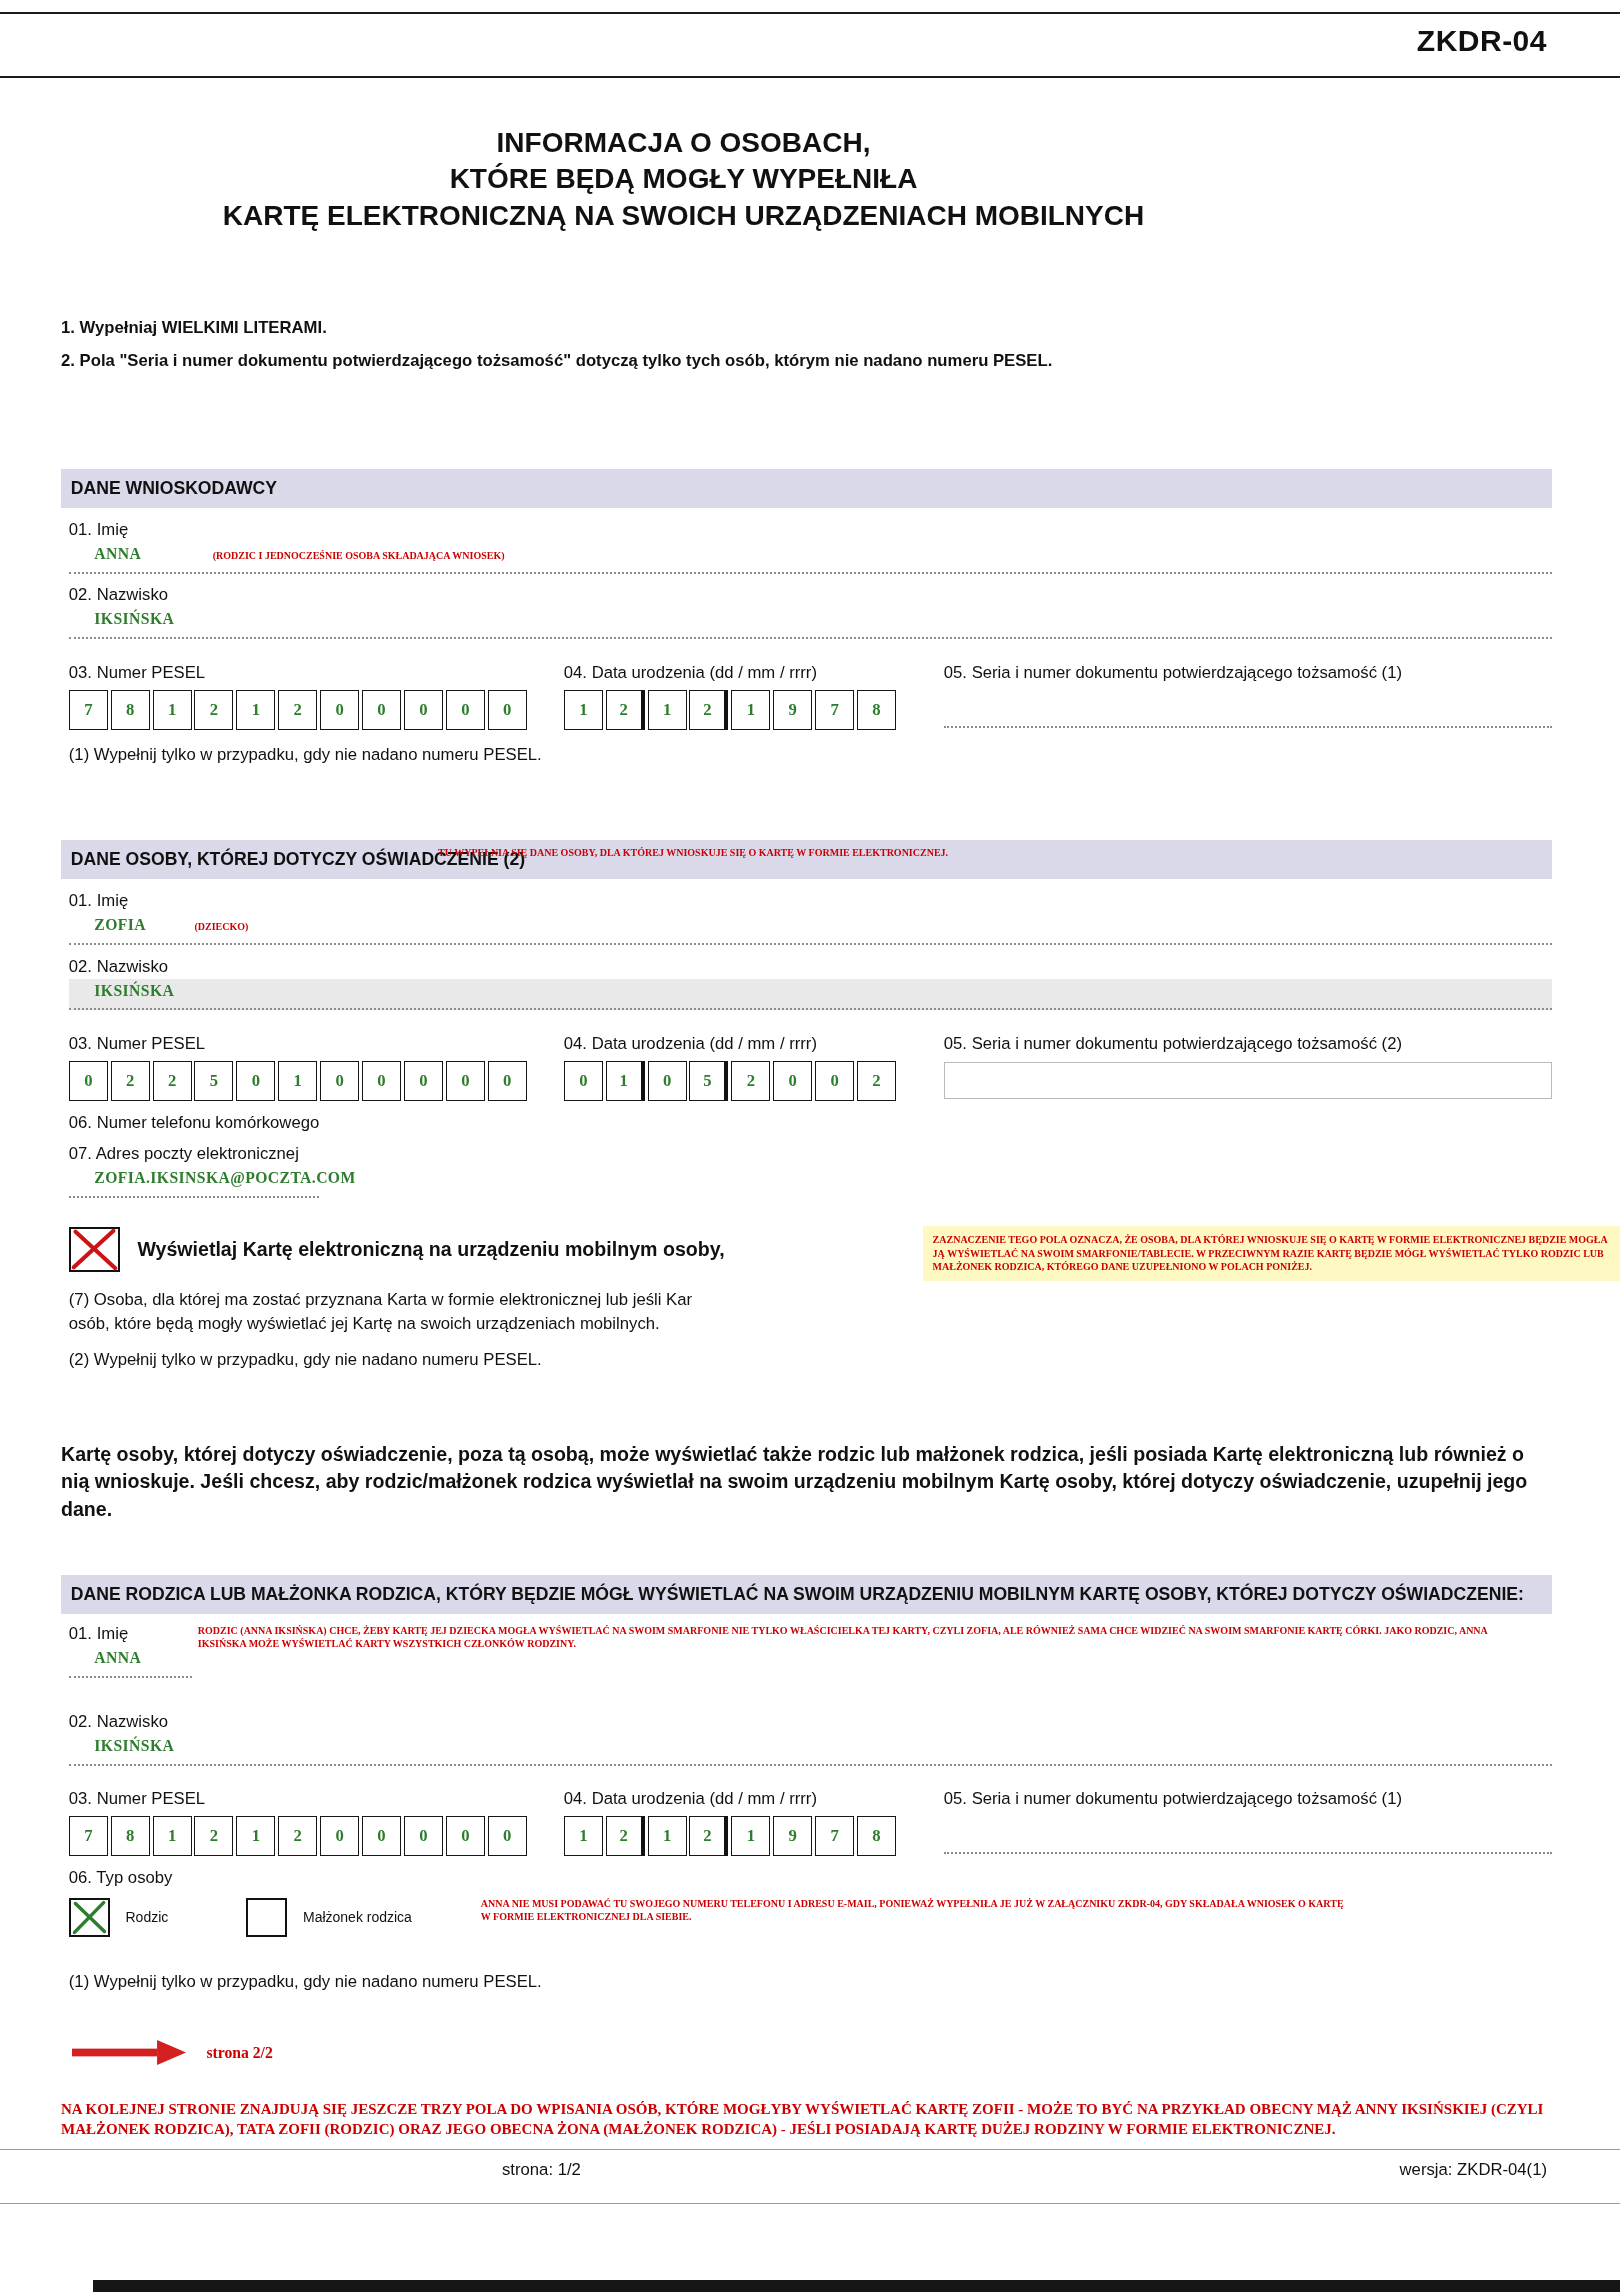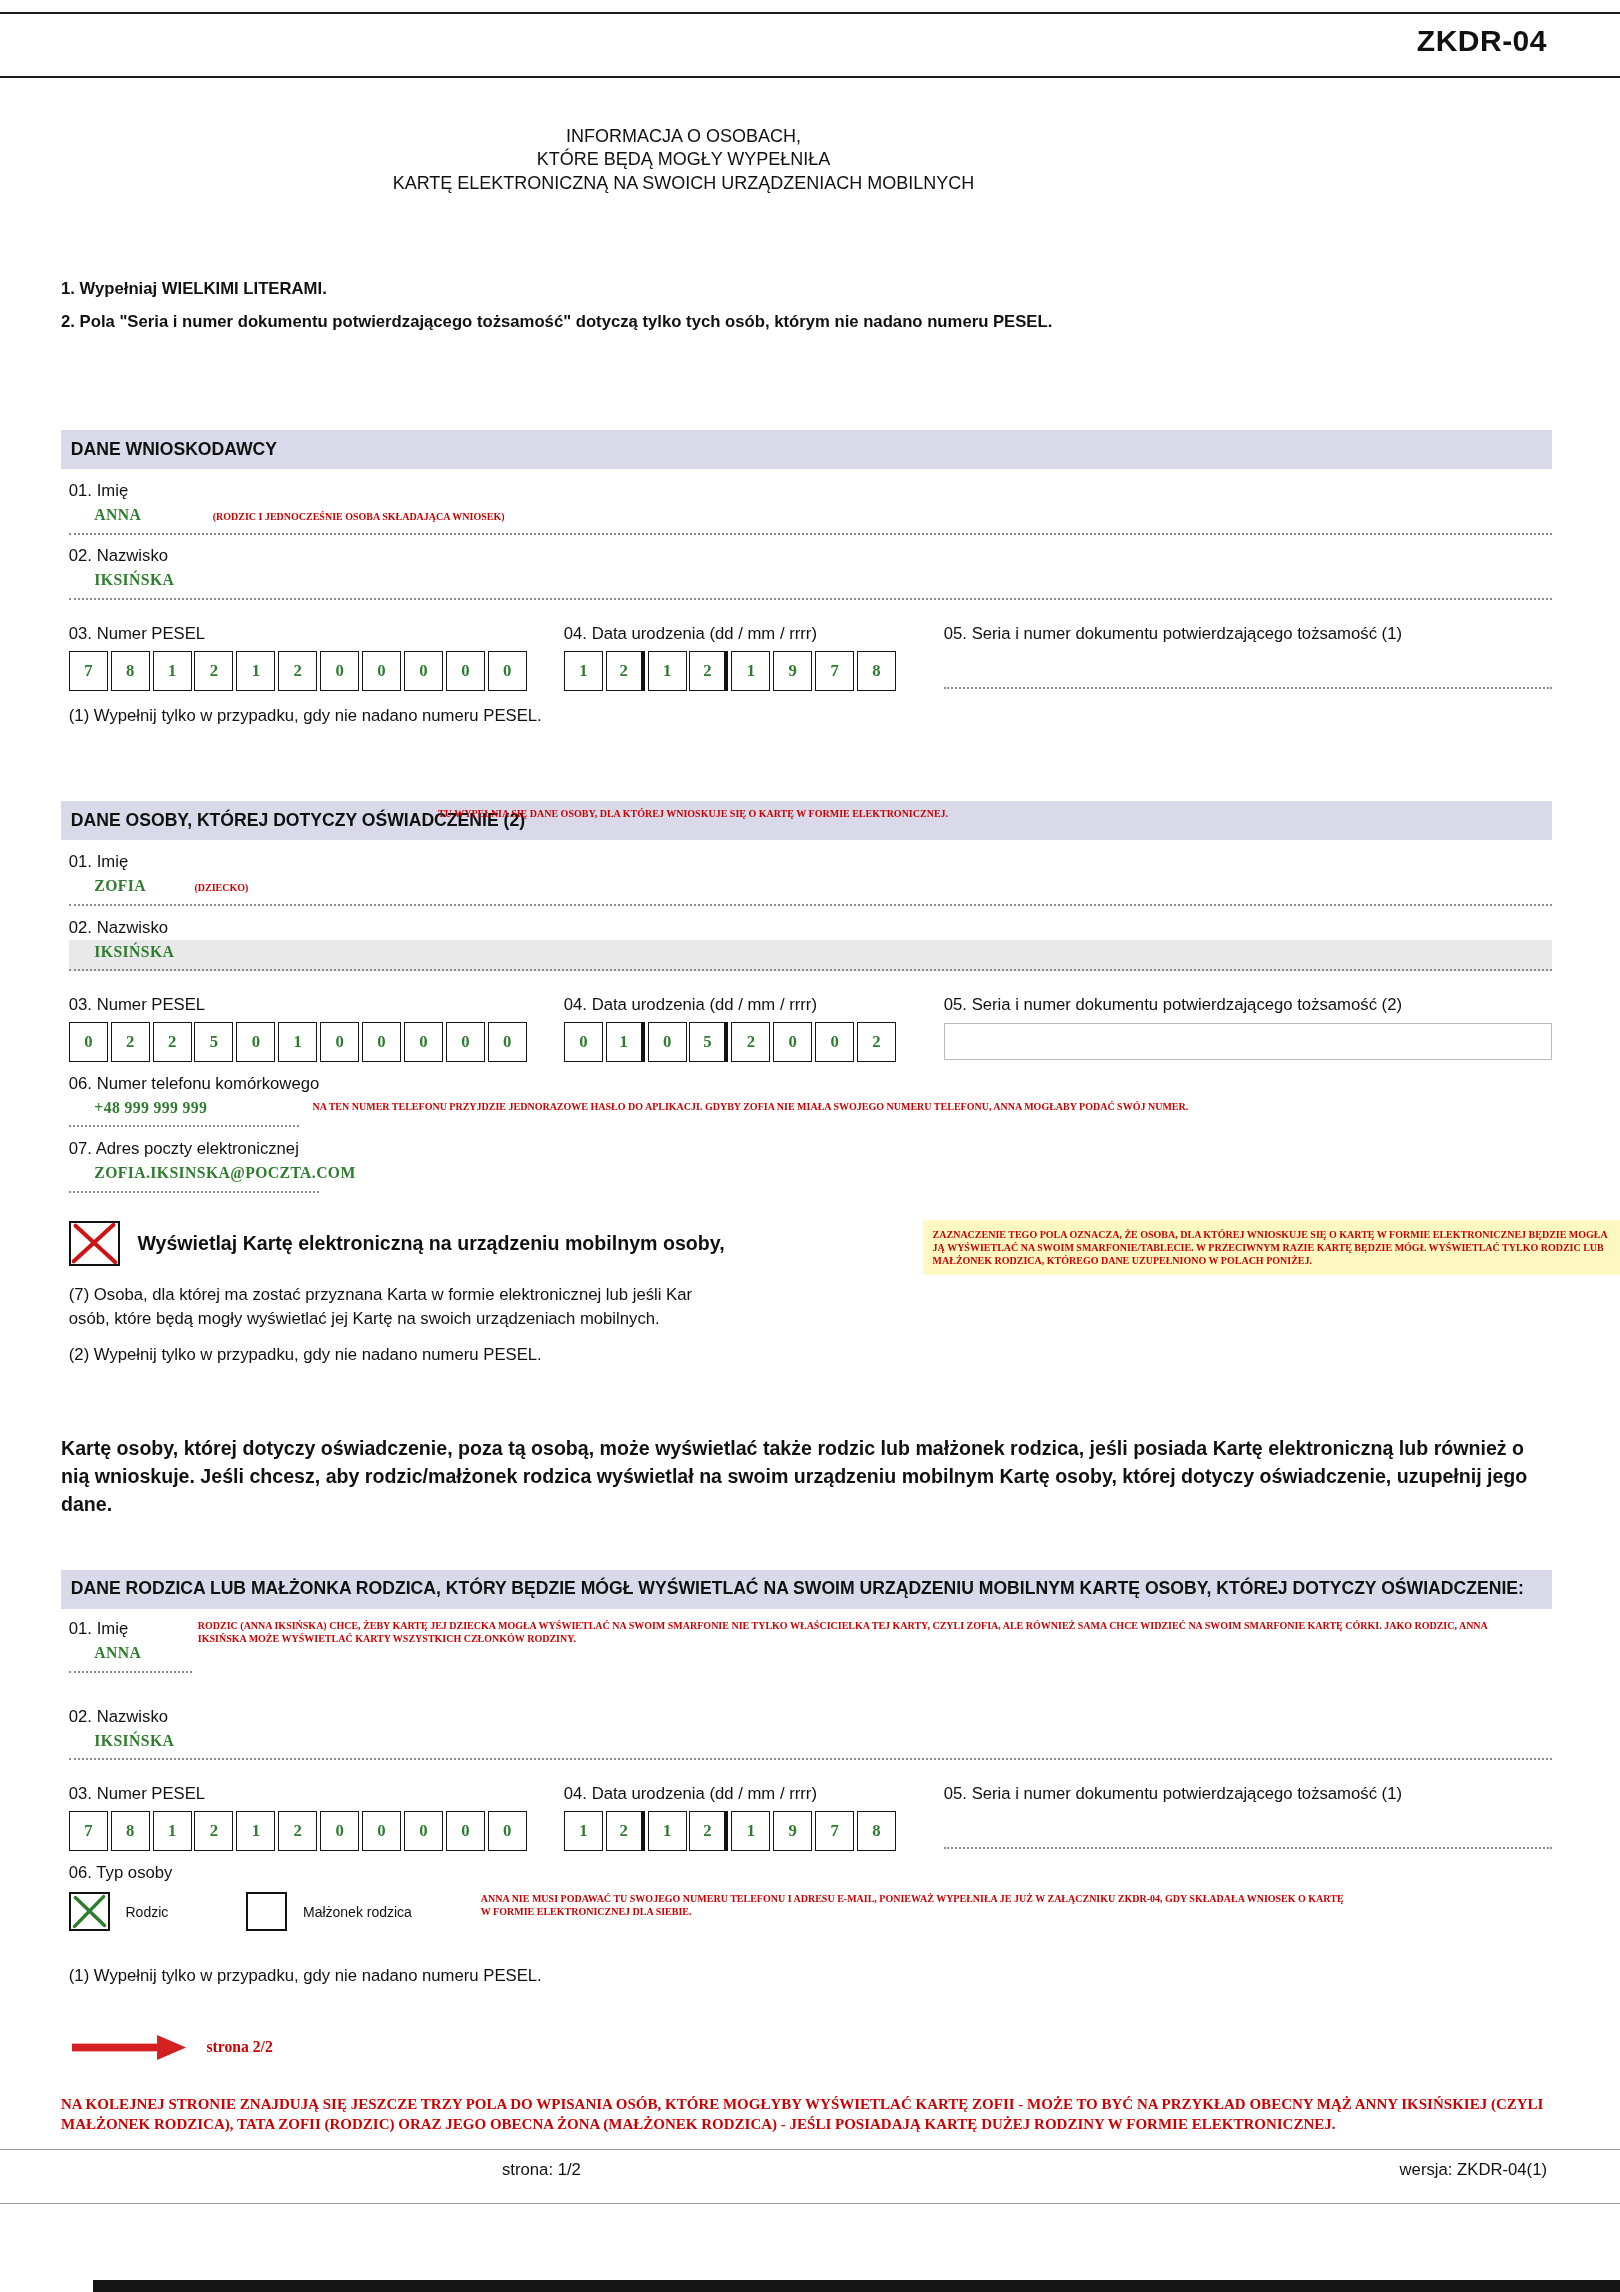--- a/index.html
+++ b/index.html
@@ -7,21 +7,21 @@
   body { font-family:"Liberation Sans","DejaVu Sans",sans-serif; color:#111; }
   .page { position:relative; width:1620px; height:2293px; background:#fff; overflow:hidden; }
 
   .hrule { position:absolute; left:0; width:1620px; background:#1c1c1c; }
   .rule-top1 { top:11.8px; height:2px; }
   .rule-top2 { top:76px; height:2px; }
   .form-code { position:absolute; top:23.5px; right:73px; font-size:30px; font-weight:bold; letter-spacing:0.5px; }
 
   .content { position:absolute; top:94px; left:61px; width:1491px; }
 
-  .title { width:1245px; text-align:center; font-weight:normal; font-size:18px; line-height:1.3; margin-top:31px; }
+  .title { width:1245px; text-align:center; font-weight:bold; font-size:28px; line-height:1.3; margin-top:31px; }
   .instructions { margin-top:84px; font-weight:bold; font-size:16.7px; }
   .instructions .line2 { margin-top:12.7px; }
 
   .sec1 { margin-top:98px; }
   .sec2 { margin-top:61px; position:relative; }
   .sec3 { margin-top:51px; }
   .sec-header { background:#d9d9ea; font-weight:bold; font-size:17.6px; padding:7.8px 9.8px; line-height:1.35; }
   .sec-body { padding:0 0 13.7px 7.8px; }
 
   .flabel { font-size:16.7px; margin-top:11.8px; }
@@ -210,28 +210,20 @@
                 <span class="dbox">2</span>
               </div>
           </div>
           <div class="col-doc">
             <div class="flabel">05. Seria i numer dokumentu potwierdzającego tożsamość (2)</div>
             <div class="empty-input"></div>
           </div>
         </div>
 
         <div class="flabel">06. Numer telefonu komórkowego</div>
-        <div class="split">
-          <div class="split-left" style="width:230px">
-            <div class="vrow">
-              <span class="green">+48 999 999 999</span>
-            </div>
-          </div>
-          <div class="split-note rednote">NA TEN NUMER TELEFONU PRZYJDZIE JEDNORAZOWE HASŁO DO APLIKACJI. GDYBY ZOFIA NIE MIAŁA SWOJEGO NUMERU TELEFONU, ANNA MOGŁABY PODAĆ SWÓJ NUMER.</div>
-        </div>
 
         <div class="flabel">07. Adres poczty elektronicznej</div>
         <div class="split">
           <div class="split-left" style="width:250px">
             <div class="vrow">
               <span class="green">ZOFIA.IKSINSKA@POCZTA.COM</span>
             </div>
           </div>
         </div>
 

